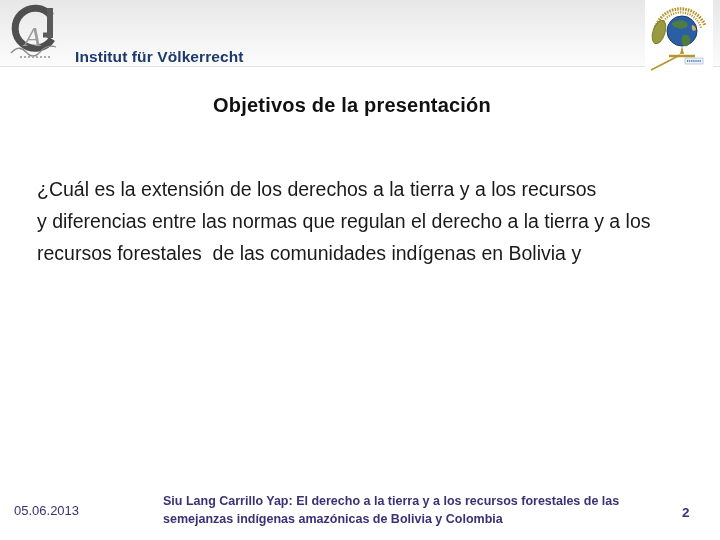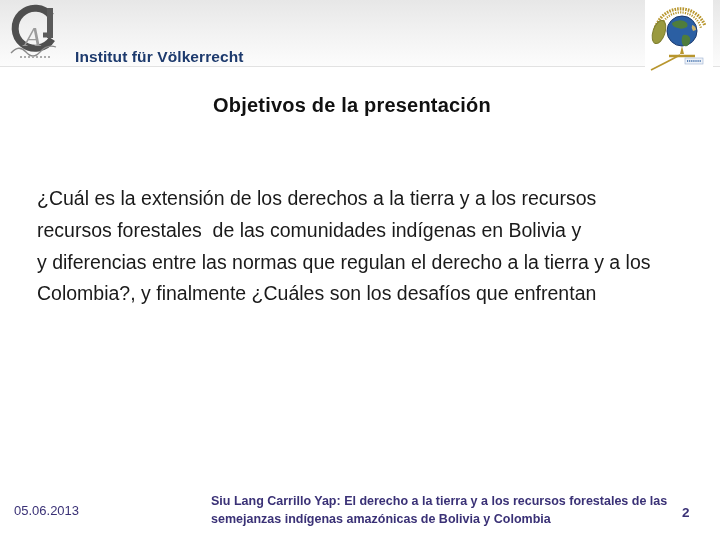--- a/index.html
+++ b/index.html
@@ -23,33 +23,33 @@
   .globe-box{
     position:absolute;top:0;right:7px;width:68px;height:74px;
     background:#ffffff;z-index:2;
   }
   
   .title{
     position:absolute;top:94px;left:0;width:704px;text-align:center;
     font-size:20px;font-weight:bold;color:#111111;letter-spacing:.2px;
   }
   .body-text{
-    position:absolute;top:183px;left:37px;width:655px;
+    position:absolute;top:174px;left:37px;width:655px;
     font-size:19.5px;color:#1a1a1a;
   }
   .body-text .line{height:31.8px;line-height:31.8px;white-space:pre;}
   .body-text .line.indent{padding-left:36px;}
   
   .footer-date{
     position:absolute;top:503px;left:14px;
     font-size:13px;font-weight:400;
   }
   .footer-citation{
     position:absolute;top:492px;left:163px;width:460px;
-    font-size:12.5px;font-weight:bold;line-height:18px;margin-left:48px;
+    font-size:12.5px;font-weight:bold;line-height:18px;
   }
   .footer-page{
     position:absolute;top:505px;left:682px;
     font-size:13.5px;font-weight:600;
   }
 </style>
 </head>
 <body>
 
 <div class="slide">
@@ -88,23 +88,22 @@
         <rect x="40" y="58" width="18" height="6" fill="#eef2f8" stroke="#9bb0cf" stroke-width="0.6"></rect>
         <line x1="42" y1="61" x2="56" y2="61" stroke="#2b5fa3" stroke-width="1.4" stroke-dasharray="1.2 0.9"></line>
       </svg>
     </div>
   </div>
 
   <div class="title">Objetivos de la presentación</div>
 
   <div class="body-text">
     <div class="line">¿Cuál es la extensión de los derechos a la tierra y a los recursos</div>
+    <div class="line">y diferencias entre las normas que regulan el derecho a la tierra y a los</div>
     <div class="line">recursos forestales  de las comunidades indígenas en Bolivia y</div>
-    <div class="line">y diferencias entre las normas que regulan el derecho a la tierra y a los</div>
-    <div class="line">Colombia?, y finalmente ¿Cuáles son los desafíos que enfrentan</div>
   </div>
 
   <div class="footer-date" style="color:#3a3176">05.06.2013</div>
 
   <div class="footer-citation" style="color:#3a3176">
     <div>Siu Lang Carrillo Yap: El derecho a la tierra y a los recursos forestales de las</div>
     <div>semejanzas indígenas amazónicas de Bolivia y Colombia</div>
   </div>
 
   <div class="footer-page" style="color:#3a3176">2</div>

